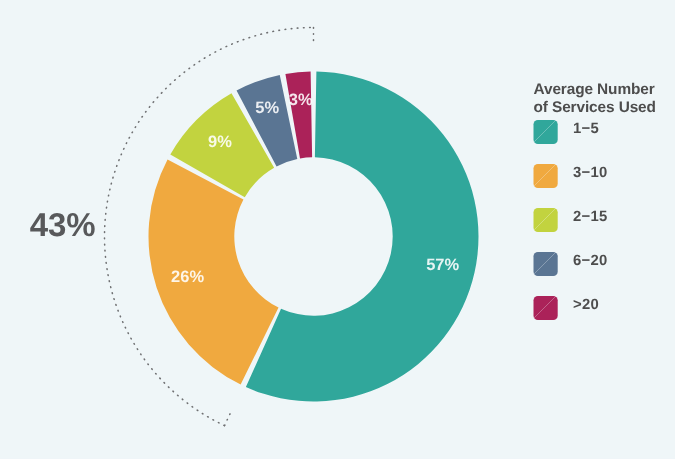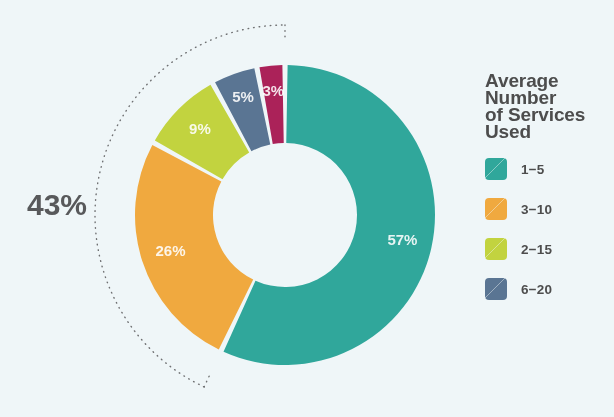--- a/index.html
+++ b/index.html
@@ -45,31 +45,30 @@
     dominant-baseline: middle;
   }
   
   .legend {
     position: absolute;
     left: 485px;
     top: 72px;
     width: 126px;
   }
   .legend-title {
-    font-size: 19px;
+    font-size: 14px;
     font-weight: bold;
     color: #4d4d4d;
     line-height: 17px;
     letter-spacing: -0.1px;
-    margin-bottom: 17px;
+    margin-bottom: 3px;
     white-space: pre-line;
   }
   .legend-item {
     display: flex;
-    align-items: center;
     height: 24px;
     margin-bottom: 16px;
   }
   .legend-swatch {
     width: 22px;
     height: 22px;
     border-radius: 4px;
     flex: 0 0 22px;
     margin-right: 14px;
   }
@@ -122,16 +121,20 @@
           <span class="legend-label">3−10</span>
         </div>
         <div class="legend-item">
           <span class="legend-swatch" style="background: linear-gradient(135deg, rgb(194, 211, 63) 0%, rgb(194, 211, 63) 45%, rgba(255, 255, 255, 0.16) 46%, rgb(194, 211, 63) 47%, rgb(194, 211, 63) 100%);"></span>
           <span class="legend-label">2−15</span>
         </div>
         <div class="legend-item">
           <span class="legend-swatch" style="background: linear-gradient(135deg, rgb(90, 117, 147) 0%, rgb(90, 117, 147) 45%, rgba(255, 255, 255, 0.16) 46%, rgb(90, 117, 147) 47%, rgb(90, 117, 147) 100%);"></span>
           <span class="legend-label">6−20</span>
         </div>
+        <div class="legend-item">
+          <span class="legend-swatch" style="background: linear-gradient(135deg, rgb(171, 34, 89) 0%, rgb(171, 34, 89) 45%, rgba(255, 255, 255, 0.16) 46%, rgb(171, 34, 89) 47%, rgb(171, 34, 89) 100%);"></span>
+          <span class="legend-label">&gt;20</span>
+        </div>
       </div>
   </div>
 
 </div>
 
 </body></html>

